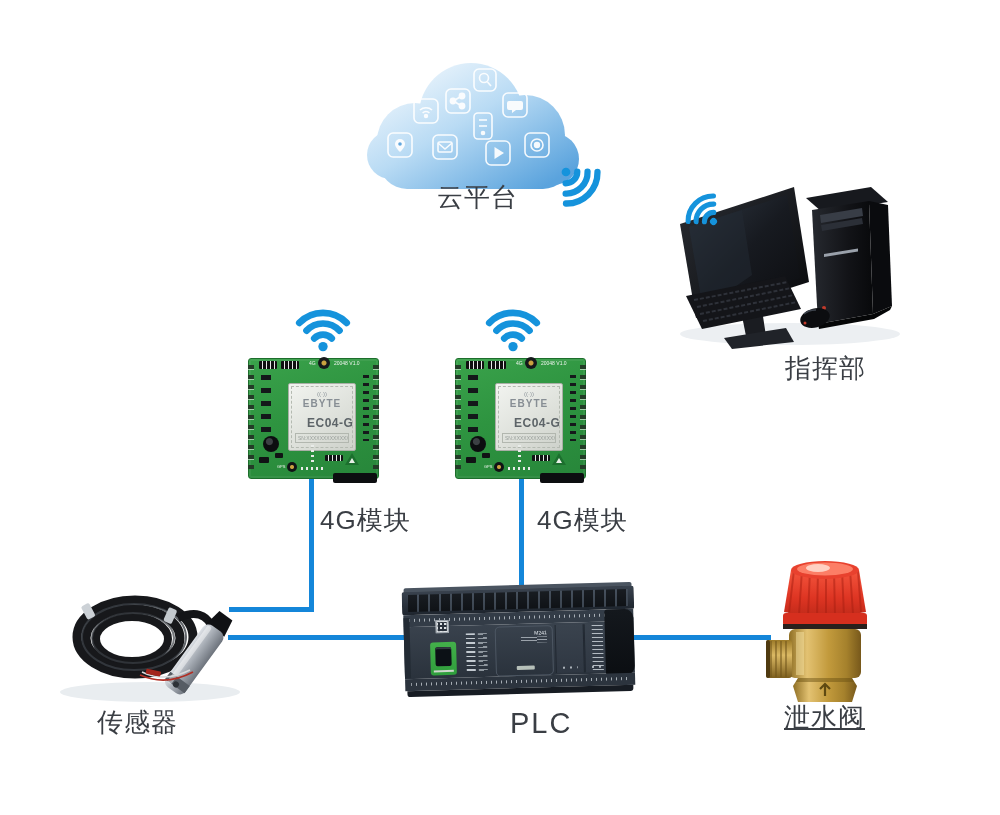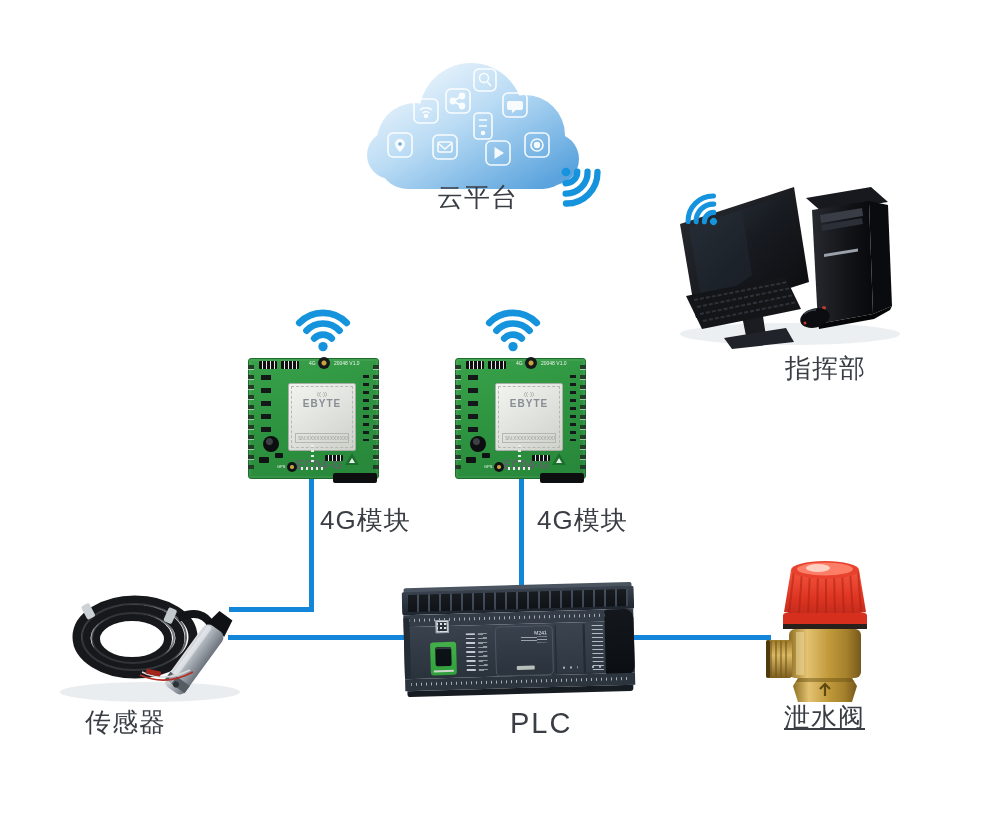--- a/index.html
+++ b/index.html
@@ -26,21 +26,21 @@
   .hdr{position:absolute;height:8px;background:repeating-linear-gradient(90deg,#101010 0 3px,#e8e8e8 3px 4px);border-radius:1px;}
   .ant{position:absolute;width:12px;height:12px;border-radius:50%;background:radial-gradient(circle at 50% 50%,#caa23f 0 2px,#15181b 3px);top:-2px;}
   .mark{position:absolute;color:#eef3ee;font-size:5px;line-height:6px;white-space:nowrap;}
   .shield{
     position:absolute;left:39px;top:24px;width:66px;height:66px;background:linear-gradient(145deg,#f2f4f0,#dde0da 60%,#cdd1ca);
     border:1px solid #a9afa6;border-radius:2px;
   }
   .shield-inner{position:absolute;inset:2px;border:1px dashed #b4bab1;border-radius:1px;}
   .sh-logo{position:absolute;top:7px;width:100%;text-align:center;color:#8d949a;font-size:6px;line-height:6px;}
   .sh-brand{position:absolute;top:14px;width:100%;text-align:center;color:#878e94;font-size:10px;font-weight:bold;letter-spacing:1px;}
-  .sh-model{position:absolute;top:32px;left:7px;color:#5d6468;font-size:12px;font-weight:bold;letter-spacing:.5px;margin-top:42px;}
+  .sh-model{position:absolute;top:32px;left:18px;color:#5d6468;font-size:12px;font-weight:bold;letter-spacing:.5px;}
   .sh-sn{position:absolute;top:49px;left:6px;right:6px;border:1px solid #b2b7af;color:#989e9a;font-size:5px;padding:1px 2px;white-space:nowrap;overflow:hidden;}
   .cmp-col{position:absolute;left:12px;top:16px;width:10px;height:58px;
     background:repeating-linear-gradient(180deg,#14181a 0 5px,transparent 5px 13px);}
   .smd-col{position:absolute;left:114px;top:16px;width:6px;height:66px;
     background:repeating-linear-gradient(180deg,#15191b 0 3px,transparent 3px 8px);}
   .buzzer{position:absolute;left:14px;top:77px;width:16px;height:16px;border-radius:50%;
     background:radial-gradient(circle at 40% 35%,#3c4044 0 3px,#0c0e10 4px);}
   .gps-conn{position:absolute;left:38px;top:103px;width:10px;height:10px;border-radius:50%;
     background:radial-gradient(circle at 50% 50%,#caa23f 0 1.5px,#101315 2.5px);}
   .dot-row{position:absolute;left:52px;top:108px;width:24px;height:3px;
@@ -343,21 +343,21 @@
       <rect x="0" y="2" width="24" height="76" rx="7" fill="url(#steelG)"></rect>
       <rect x="0" y="64" width="24" height="9" fill="#565c64"></rect>
       <circle cx="12" cy="71" r="3" fill="#2d3237"></circle>
       <rect x="3" y="4" width="5" height="70" rx="2.5" fill="#ffffff" opacity="0.45"></rect>
     </g>
 
     <path d="M92,90 C108,98 124,96 140,88" stroke="#d9dadc" stroke-width="1.6" fill="none"></path>
     <path d="M90,93 C108,101 126,99 143,90" stroke="#b03026" stroke-width="1.8" fill="none"></path>
     <rect x="96" y="88" width="15" height="5" rx="1" fill="#a3251c" transform="rotate(12 103 90)"></rect>
   </svg>
-  <div class="label" style="left:85px;top:705px;">传感器</div>
+  <div class="label" style="left:97px;top:705px;">传感器</div>
 
   <div class="plc">
     <div class="plc-topedge"></div>
     <div class="plc-vents"></div>
     <div class="plc-termtop"></div>
     <div class="plc-face"></div>
     <div class="plc-qr"></div>
     <div class="plc-eth">
       <div class="port"></div>
       <div class="tag"></div>

